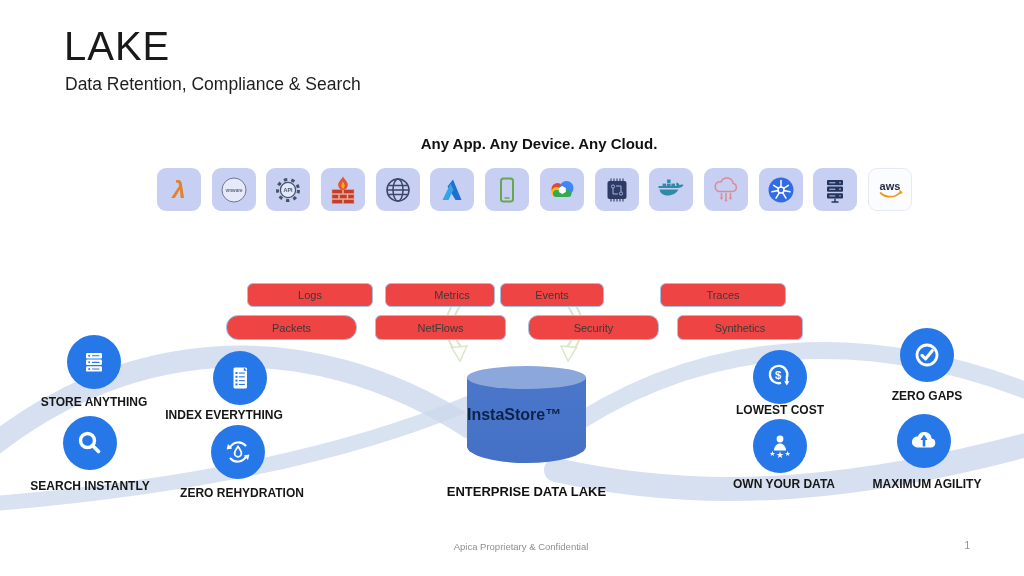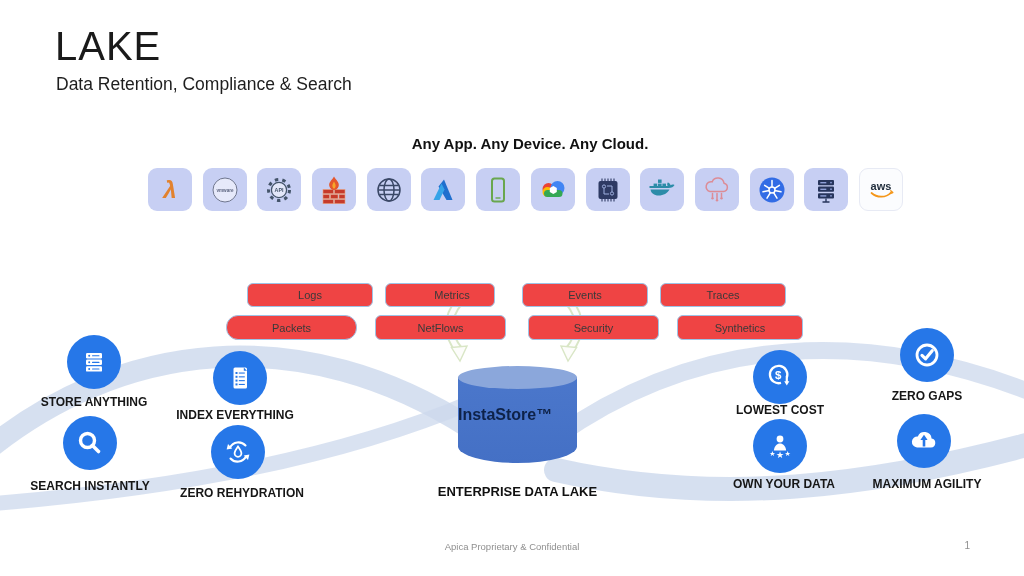--- a/index.html
+++ b/index.html
@@ -2,21 +2,21 @@
 <html><head>
 <meta charset="utf-8">
 <style>
   html,body{margin:0;padding:0;background:#e8e8e8;}
   *{box-sizing:border-box;}
   .stage{
     position:relative;width:1024px;height:576px;background:#ffffff;
     font-family:"Liberation Sans",sans-serif;color:#1b1b1b;overflow:hidden;
     margin:0 auto;
   }
-  .abs{position:absolute;}
+  .abs{position:absolute;margin-left:9px;}
   .bg-svg{position:absolute;left:0;top:0;z-index:0;}
   .z1{z-index:2;}
   .title{left:55px;top:24px;font-size:40px;font-weight:400;letter-spacing:1px;color:#1a1a1a;}
   .subtitle{left:56px;top:74px;font-size:17.5px;font-weight:400;color:#1e1e1e;}
   .heading{left:30px;top:135px;width:1000px;text-align:center;font-size:15px;font-weight:700;color:#111;}
   .tile-row{left:148px;top:168px;width:755px;display:flex;justify-content:space-between;z-index:2;}
   .tile{width:44px;height:43px;border-radius:9px;background:#c7cff3;display:flex;align-items:center;justify-content:center;}
   .tile.white{background:#fbfcfe;border:1px solid #e7eaf4;}
   .sbox{
     position:absolute;height:24px;border:1px solid #9DC3E6;border-radius:6px;background:#ef4444;
@@ -196,25 +196,25 @@
       <svg width="30" height="30" viewBox="0 0 30 30">
         <text x="15" y="15" text-anchor="middle" font-size="11" font-weight="bold" fill="#222F3E">aws</text>
         <path d="M5.5 18 C11 23 20 23 25 17.5" fill="none" stroke="#F49619" stroke-width="1.7" stroke-linecap="round"></path>
         <path d="M24.8 15.8 L26.8 17.6 L24.2 18.6" fill="none" stroke="#F49619" stroke-width="1.4" stroke-linecap="round" stroke-linejoin="round"></path>
       </svg>
     </div>
   </div>
 
   <div class="sbox" style="left:247px;top:235px;width:126px;">Logs</div>
   <div class="sbox" style="left:385px;top:235px;width:110px;padding-left:24px;">Metrics</div>
-  <div class="sbox" style="left:522px;top:235px;width:126px;">Events</div>
+  <div class="sbox" style="left:500px;top:235px;width:104px;">Events</div>
   <div class="sbox" style="left:660px;top:235px;width:126px;">Traces</div>
   <div class="sbox" style="left:226px;top:267px;width:131px;height:25px;border-radius:12px;">Packets</div>
   <div class="sbox" style="left:375px;top:267px;width:131px;height:25px;">NetFlows</div>
-  <div class="sbox" style="left:528px;top:267px;width:131px;height:25px;">Security</div>
+  <div class="sbox" style="left:528px;top:267px;width:131px;height:25px;border-radius:10px;">Security</div>
   <div class="sbox" style="left:677px;top:267px;width:126px;height:25px;">Synthetics</div>
 
   <div class="abs cylinder">
     <div class="cyl-body"></div>
     <div class="cyl-top"></div>
     <div class="cyl-label">InstaStore™</div>
   </div>
   <div class="abs edl-caption">ENTERPRISE DATA LAKE</div>
 
   <div class="fcircle" style="left:67px;top:335px;">
@@ -245,21 +245,21 @@
           <rect x="11.5" y="13.8" width="2" height="2"></rect>
           <rect x="11.5" y="17.6" width="2" height="2"></rect>
           <rect x="11.5" y="21.4" width="2" height="2"></rect>
           <rect x="14.8" y="10.5" width="6" height="1.1"></rect>
           <rect x="14.8" y="14.3" width="6" height="1.1"></rect>
           <rect x="14.8" y="18.1" width="6" height="1.1"></rect>
           <rect x="14.8" y="21.9" width="6" height="1.1"></rect>
         </g>
     </svg>
   </div>
-  <div class="flabel" style="left:235px;top:408px;">INDEX EVERYTHING</div>
+  <div class="flabel" style="left:224px;top:408px;">INDEX EVERYTHING</div>
 
   <div class="fcircle" style="left:63px;top:416px;">
     <svg width="32" height="32" viewBox="0 0 32 32">
       <circle cx="13.5" cy="13.5" r="7" fill="none" stroke="#ffffff" stroke-width="3.4"></circle>
       <line x1="18.5" y1="18.5" x2="24.5" y2="24.5" stroke="#ffffff" stroke-width="3.6" stroke-linecap="round"></line>
     </svg>
   </div>
   <div class="flabel" style="left:90px;top:479px;">SEARCH INSTANTLY</div>
 
   <div class="fcircle" style="left:211px;top:425px;">

